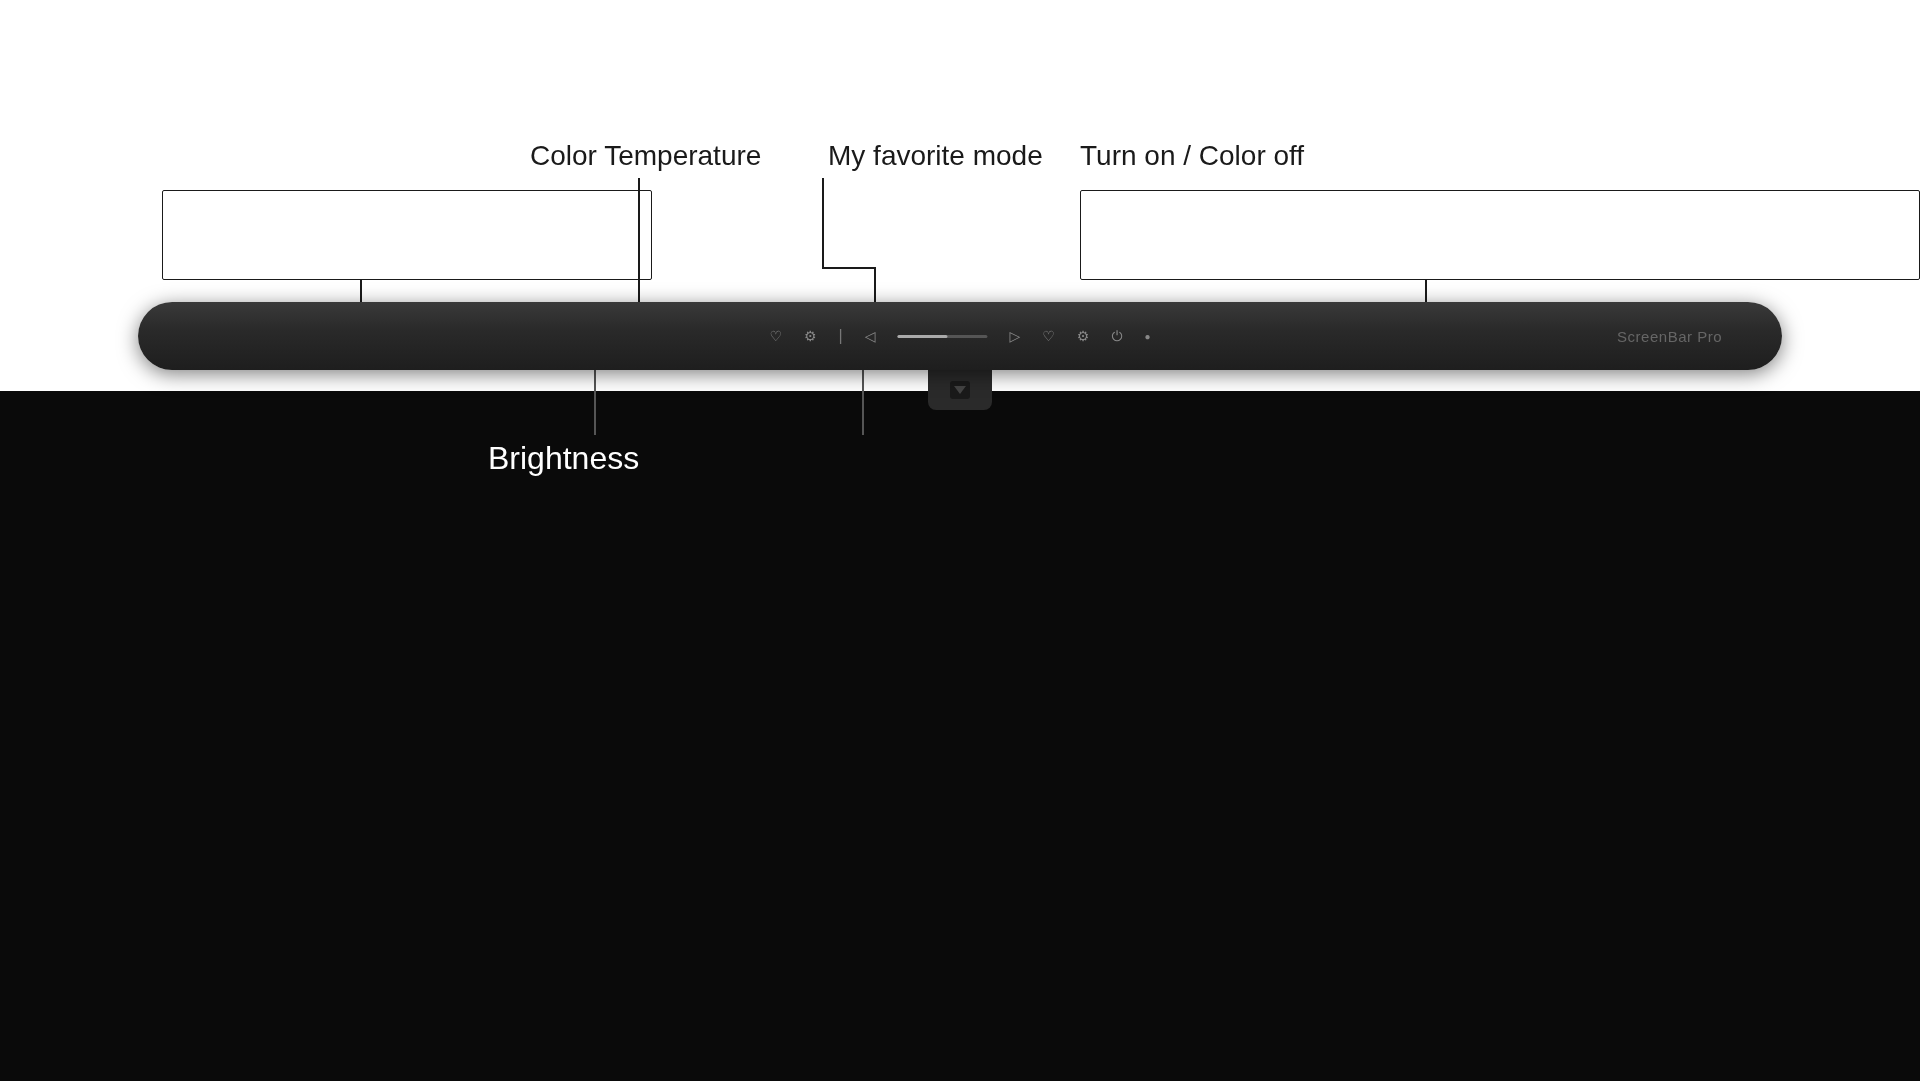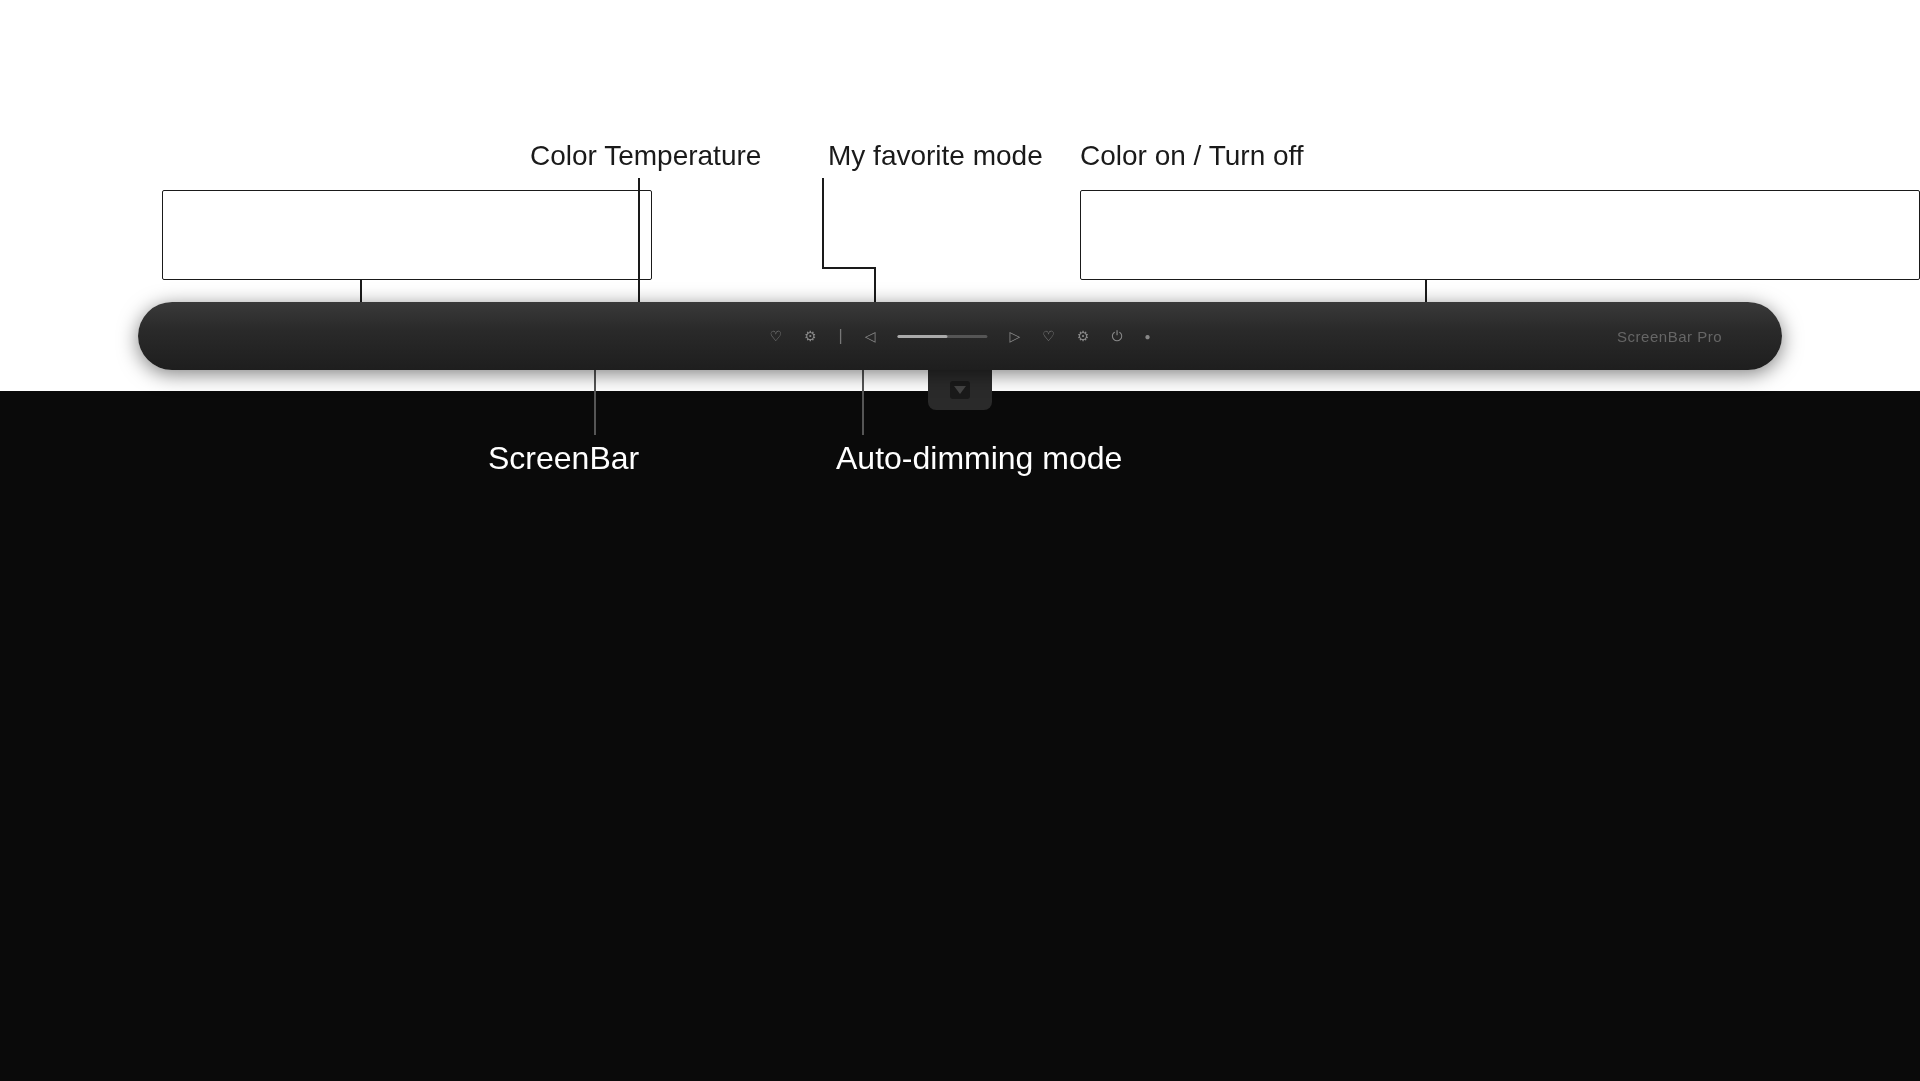--- a/index.html
+++ b/index.html
@@ -235,27 +235,26 @@
   <div class="connector-line" style="top: 178px; left: 638px; height: 148px;"></div>
 
   <div class="annotation" style="top: 140px; left: 828px;">My favorite mode</div>
 
   <div class="connector-line" style="top: 178px; left: 822px; height: 90px;"></div>
 
   <div class="connector-h" style="top: 267px; left: 822px; width: 53px;"></div>
 
   <div class="connector-line" style="top: 267px; left: 874px; height: 61px;"></div>
 
-  <div class="annotation" style="top: 140px; left: 1080px;">Color on / Turn off</div>
+  <div class="annotation" style="top: 140px; left: 1080px;">Turn on / Color off</div>
 
   <div class="annotation-box" style="top: 190px; left: 1080px; width: 840px; height: 90px;"></div>
 
   <div class="connector-line" style="top: 280px; left: 1425px; height: 48px;"></div>
 
-  <div class="annotation-below" style="top: 440px; left: 488px;">ScreenBar</div>
+  <div class="annotation-below" style="top: 440px; left: 488px;">Brightness</div>
 
   <div class="connector-line-below" style="top: 370px; left: 594px; height: 65px; background: #555;"></div>
 
-  <div class="annotation-below" style="top: 440px; left: 836px;">Auto-dimming mode</div>
 
   <div class="connector-line-below" style="top: 370px; left: 862px; height: 65px; background: #555;"></div>
 
 </div>
 
 </body></html>

